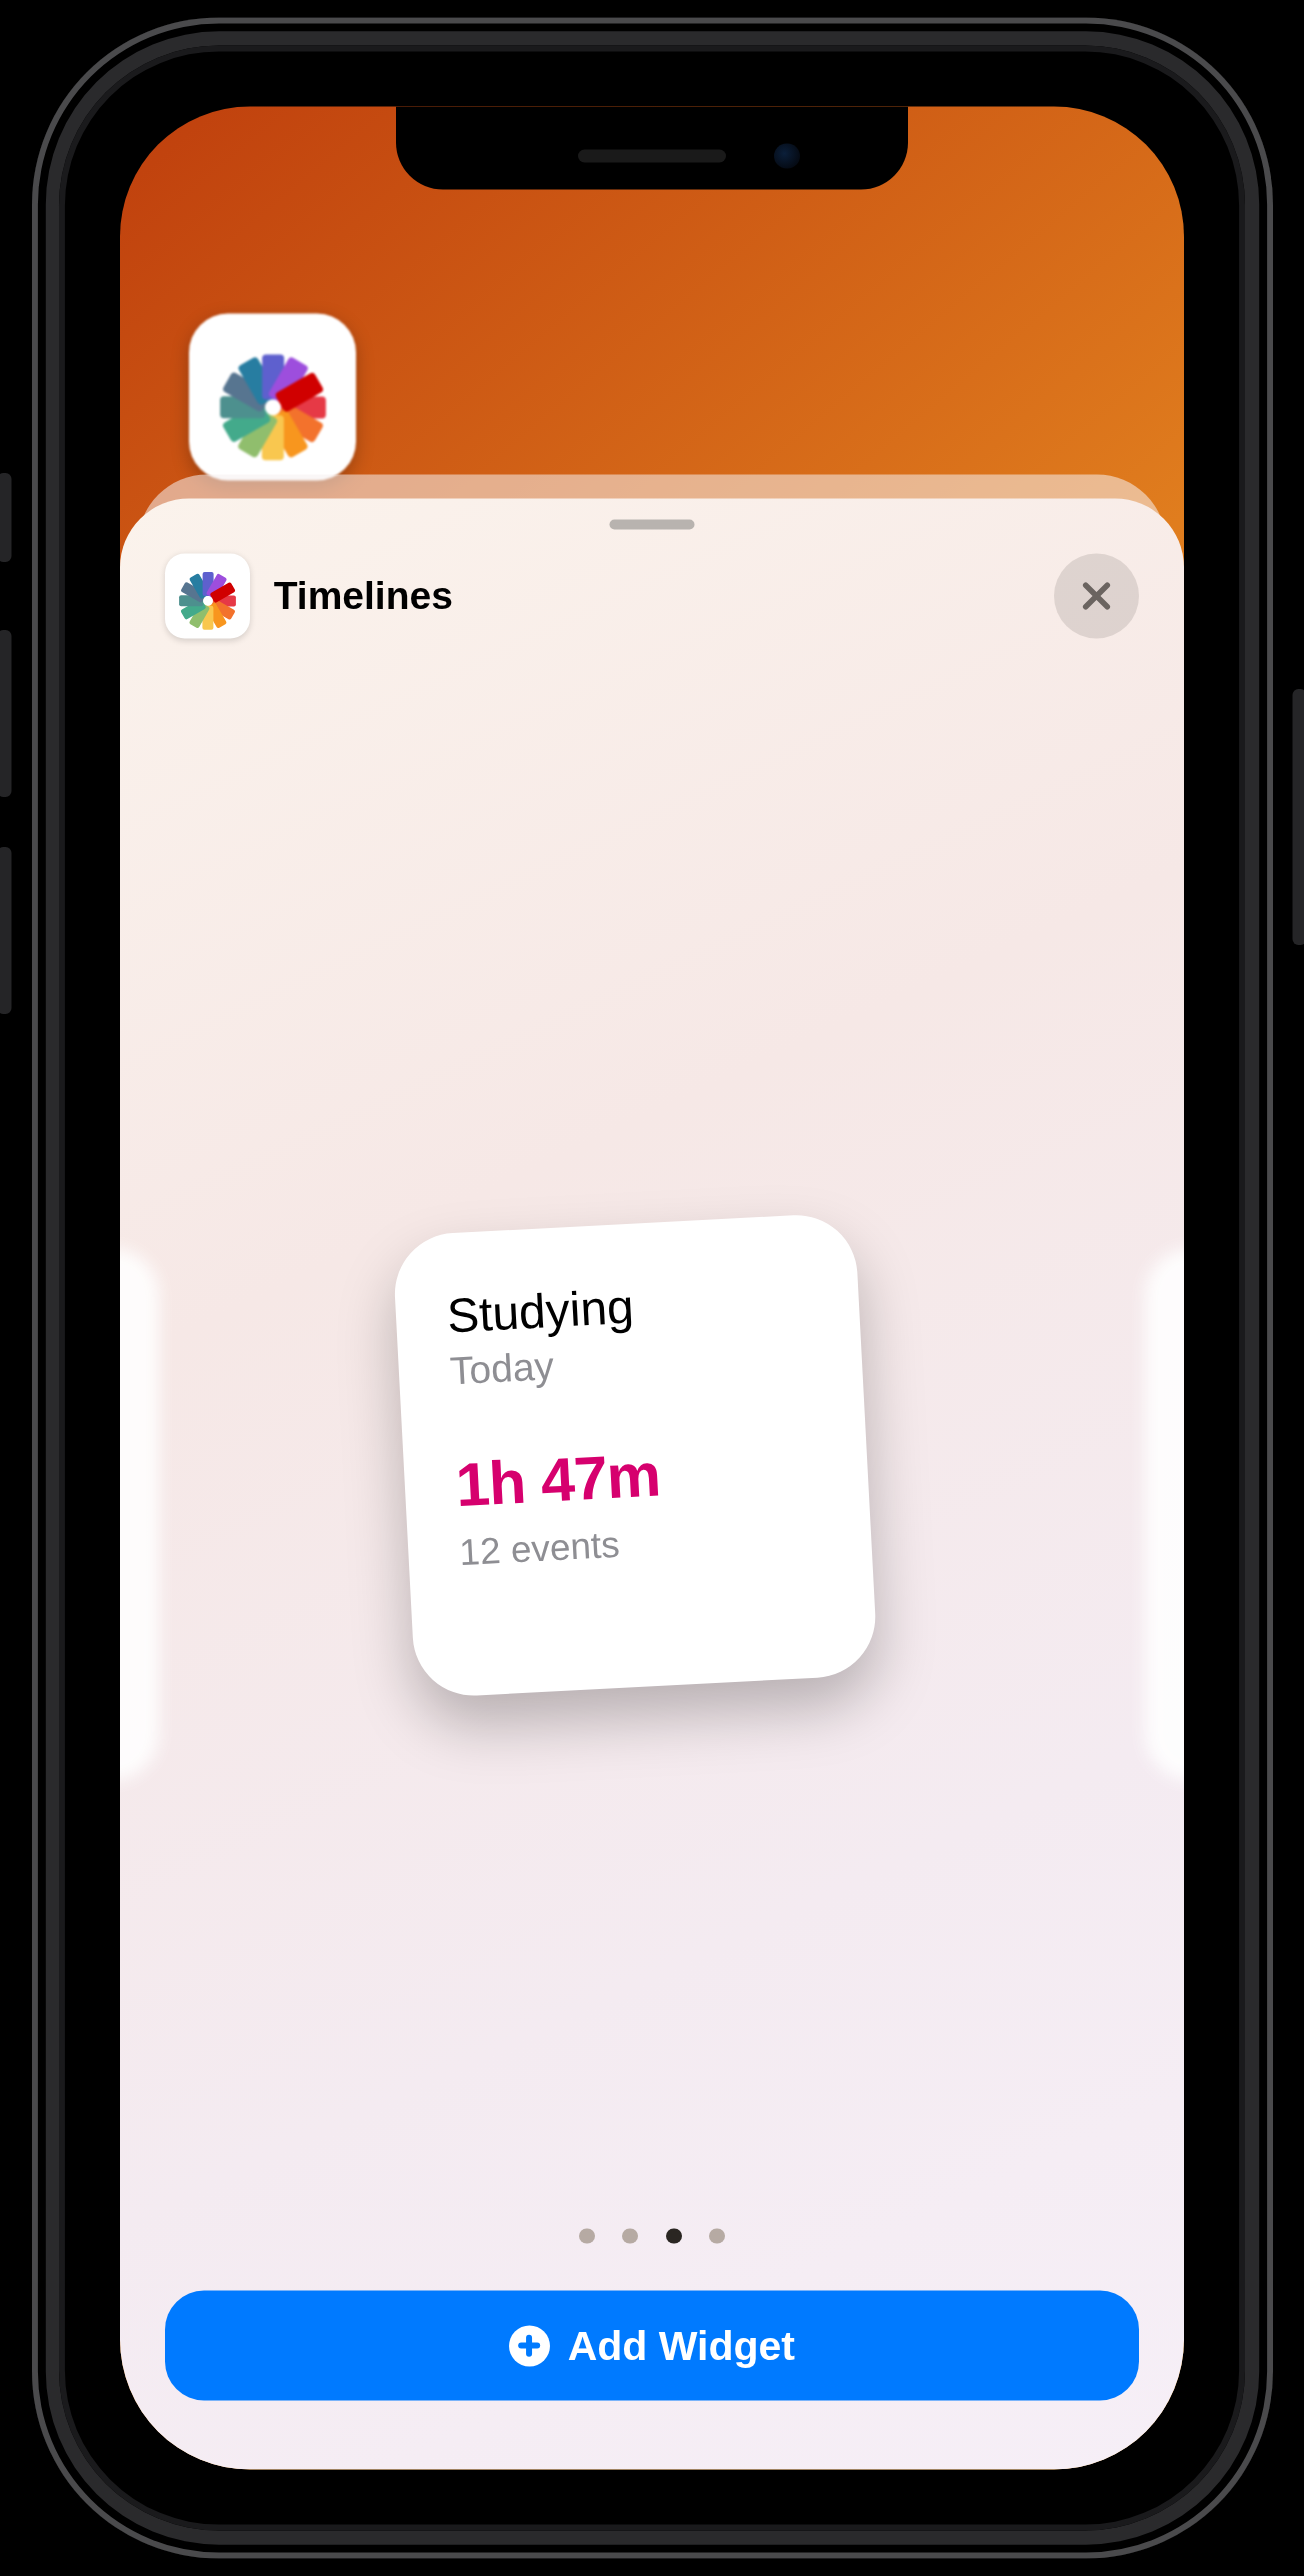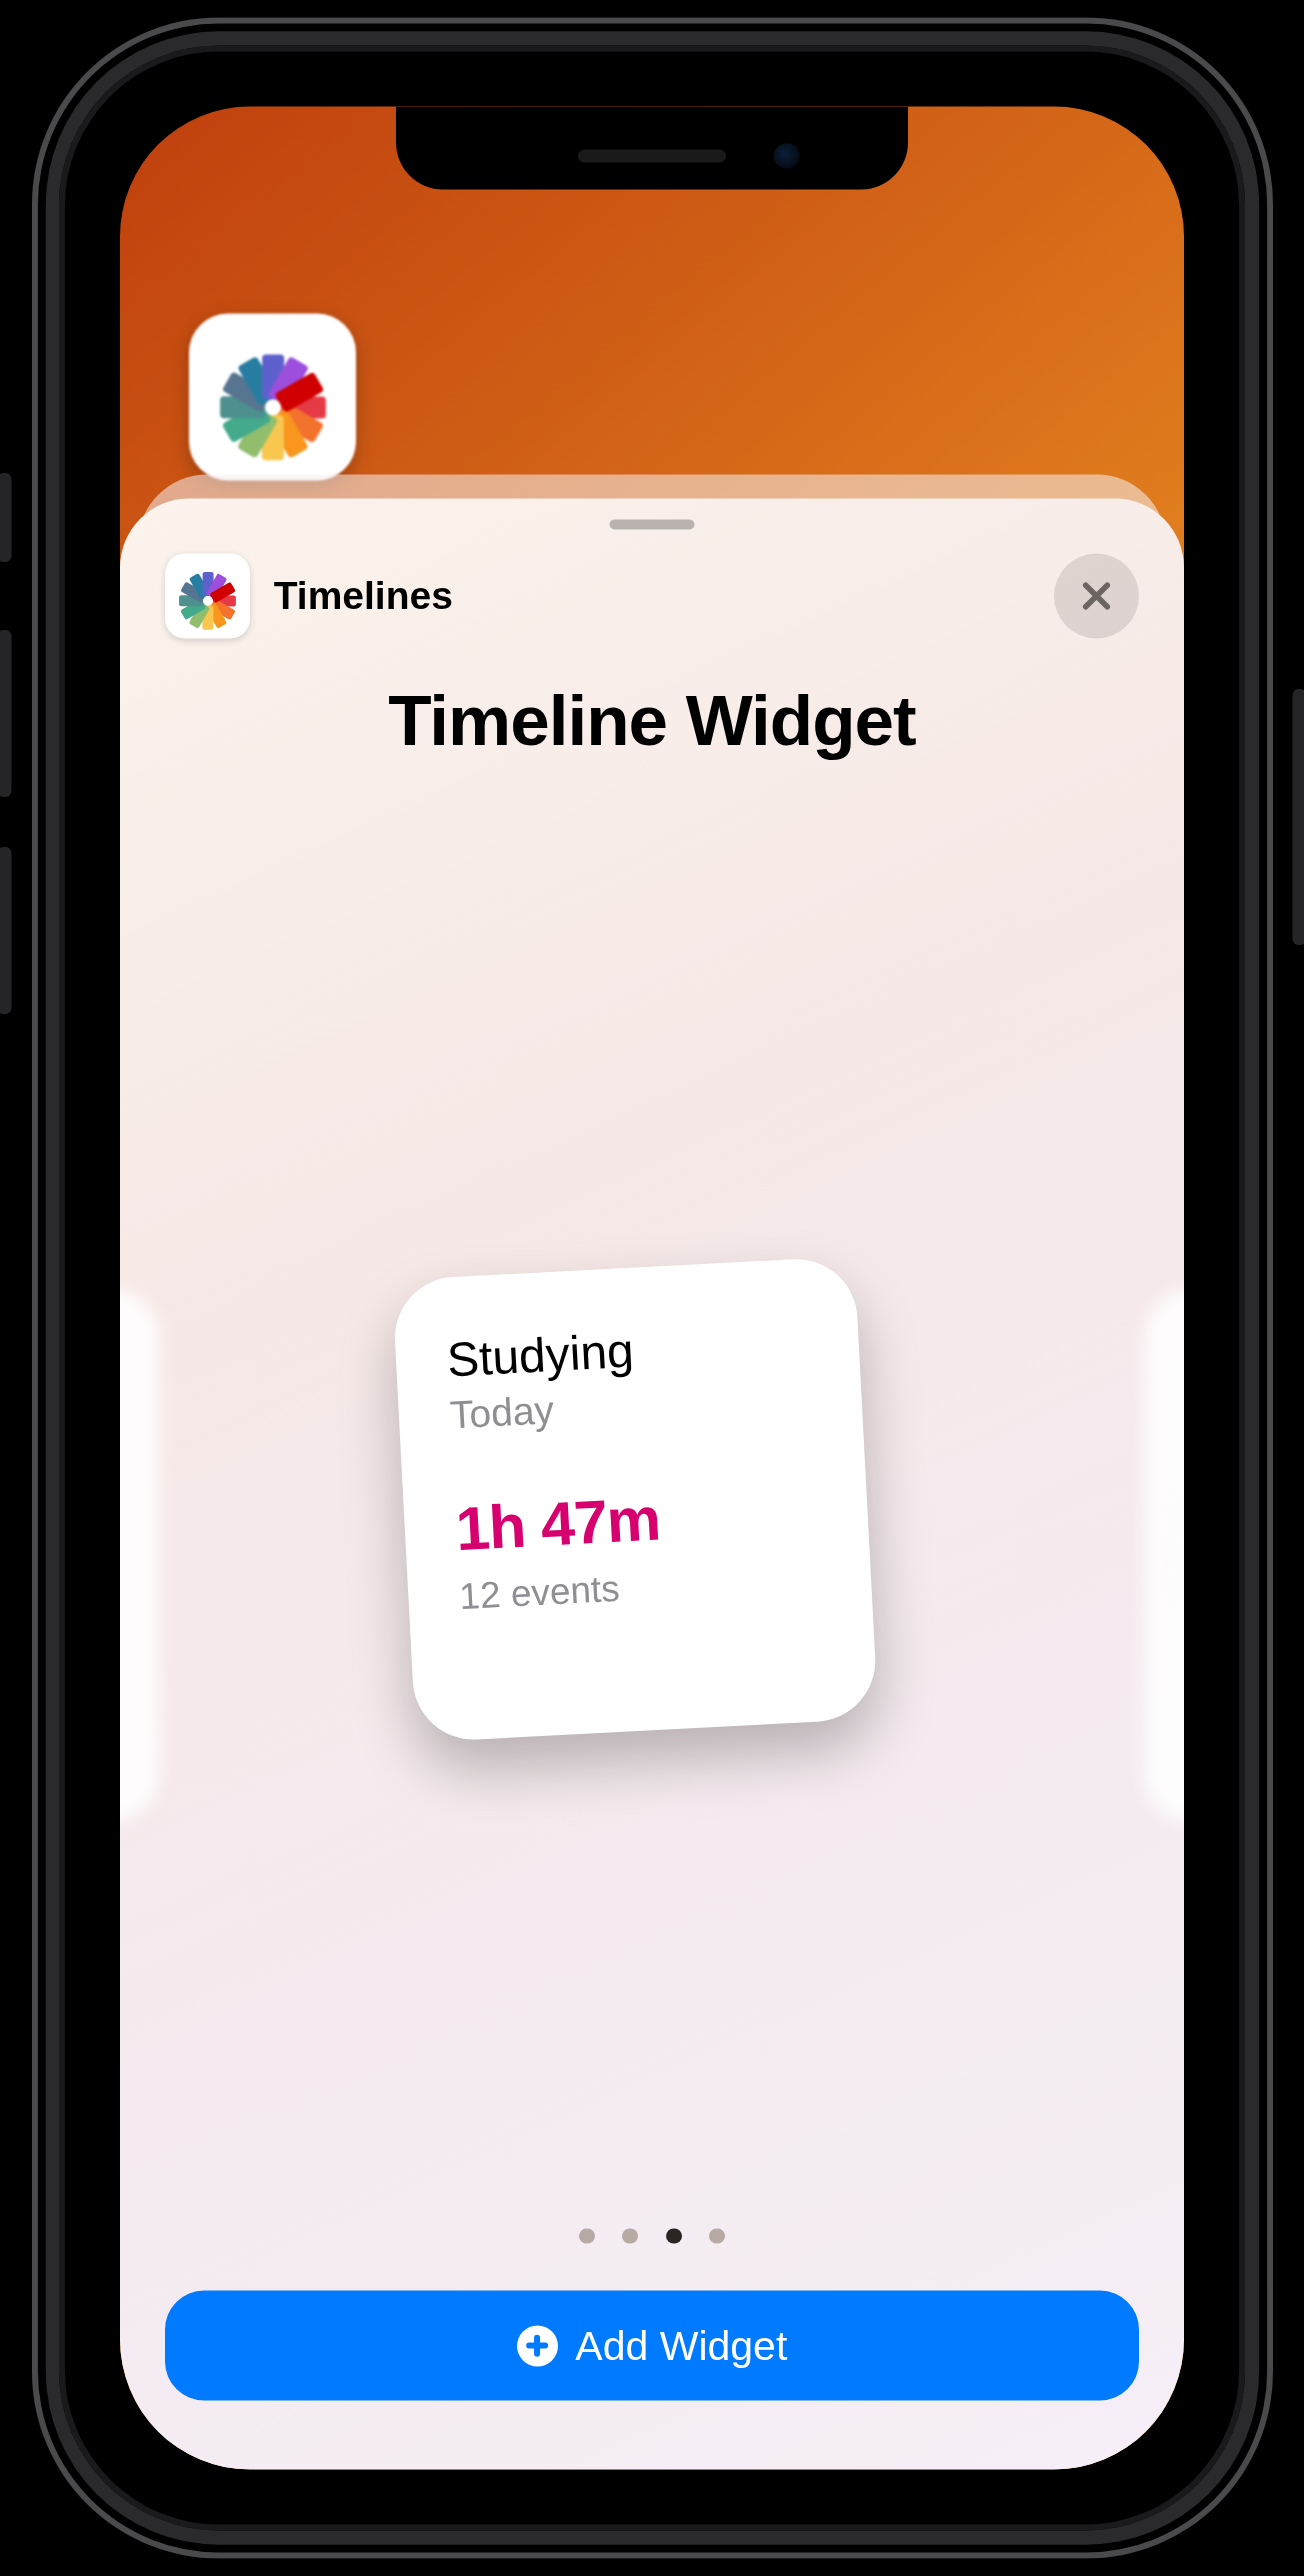--- a/index.html
+++ b/index.html
@@ -236,21 +236,21 @@
   .dots span.active { background: #2a2622; }
 
   
   .add-area { padding: 0 45px 69px 45px; }
   .add-btn {
     width: 100%; height: 110px;
     border-radius: 39px;
     background: #007aff;
     color: #fff;
     font-size: 41px;
-    font-weight: 400;
+    font-weight: 700;
     display: flex;
     align-items: center;
     justify-content: center;
     gap: 17.7px;
     cursor: pointer;
   }
   .add-btn .plus {
     width: 41px; height: 41px;
     border-radius: 50%;
     background: #fff;
@@ -326,21 +326,20 @@
               <div class="app-name">Timelines</div>
             </div>
             <div class="close-btn">
               <svg viewBox="0 0 24 24">
                 <path d="M5 5 L19 19 M19 5 L5 19" stroke="#6b6460" stroke-width="3.6" stroke-linecap="round" fill="none"></path>
               </svg>
             </div>
           </div>
 
           <div class="title-block">
-            <div class="title">Timeline Widget</div>
           </div>
 
           <div class="carousel">
             <div class="peek left"></div>
             <div class="peek right"></div>
 
             <div class="widget-card">
               <div class="w-cat">Studying</div>
               <div class="w-scope">Today</div>
               <div class="w-time" style="color:#d6006e">1h 47m</div>

